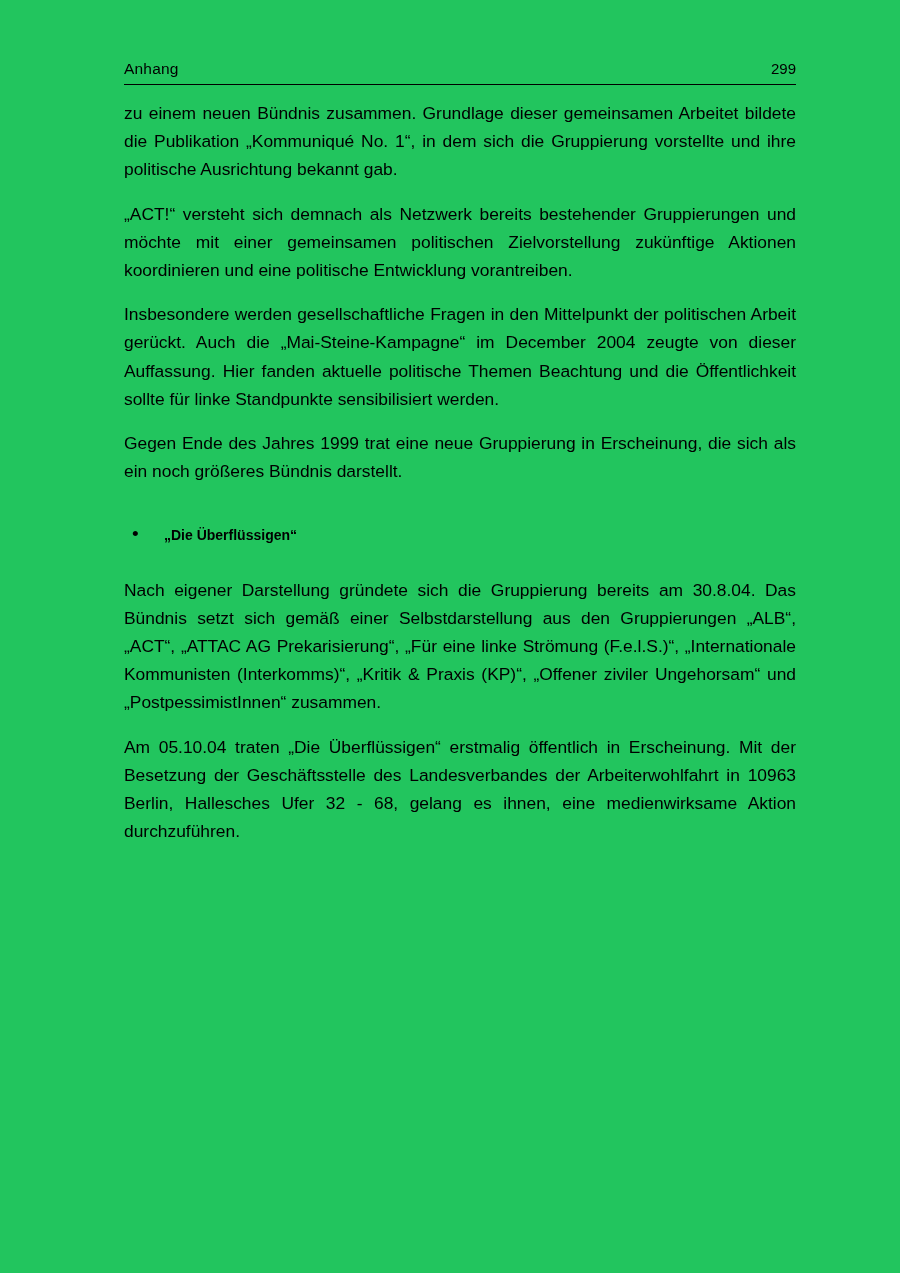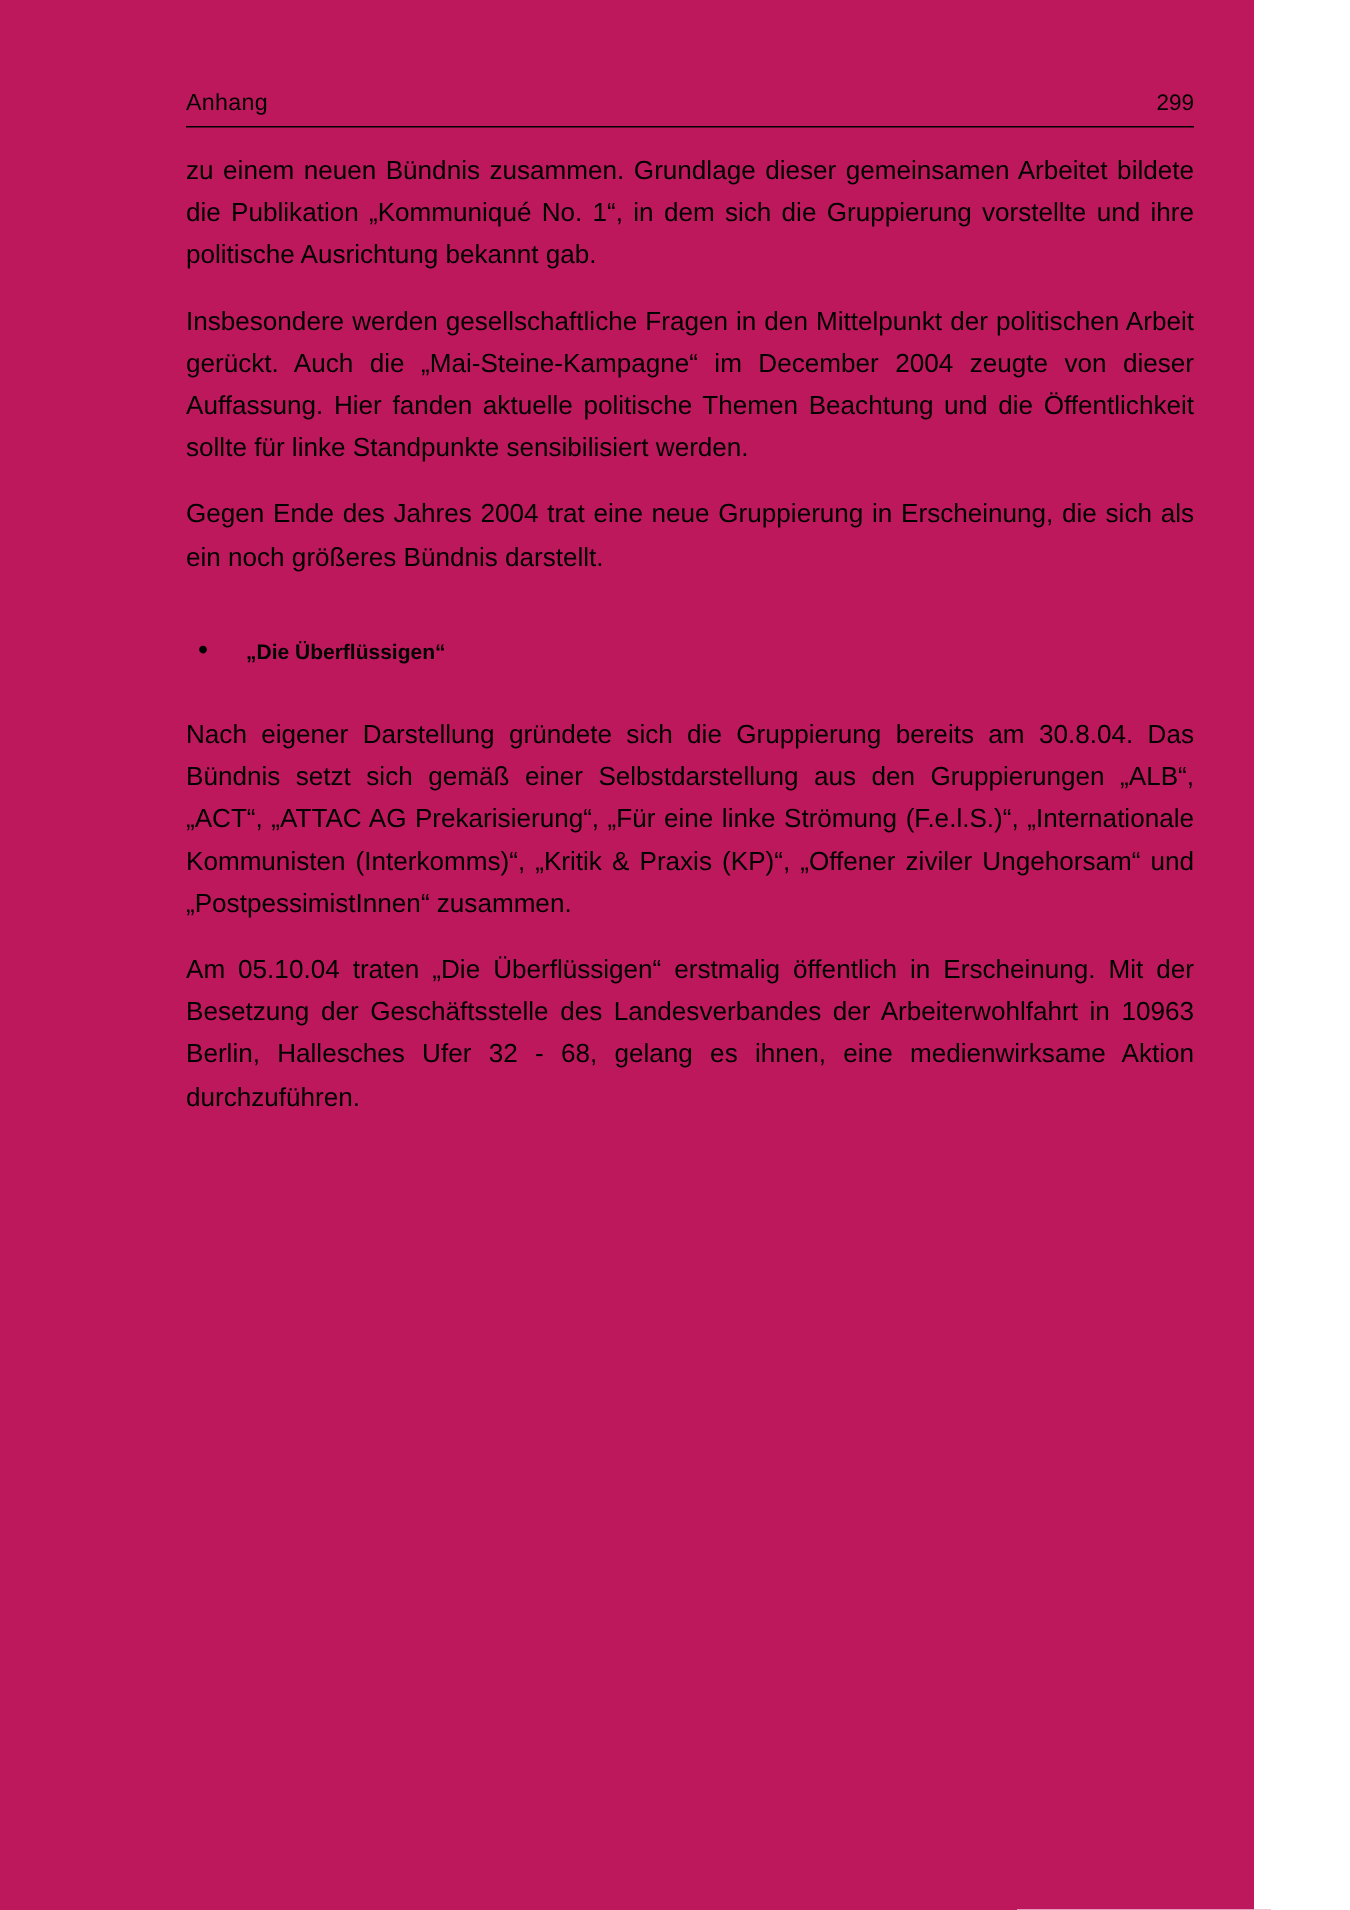--- a/index.html
+++ b/index.html
@@ -5,24 +5,24 @@
   html, body {
     margin: 0;
     padding: 0;
     background: #ffffff;
   }
   body {
     font-family: "Liberation Sans", sans-serif;
     color: #000000;
   }
   .page {
-    width: 836px;
+    width: 900px;
     height: 1273px;
     position: relative;
-    background: #be185d;
+    background: #22c55e;
     box-sizing: border-box;
     overflow: hidden;
   }
   .content {
     position: absolute;
     left: 124px;
     top: 60px;
     width: 672px;
   }
   .header {
@@ -83,22 +83,23 @@
   <div class="content">
 
     <div class="header">
       <div class="header-left">Anhang</div>
       <div class="header-right">299</div>
     </div>
 
     <div class="body-text">
 
       <p class="para">zu einem neuen Bündnis zusammen. Grundlage dieser gemeinsamen Arbeitet bildete die Publikation „Kommuniqué No. 1“, in dem sich die Gruppierung vorstellte und ihre politische Ausrichtung bekannt gab.</p>
+      <p class="para">„ACT!“ versteht sich demnach als Netzwerk bereits bestehender Gruppierungen und möchte mit einer gemeinsamen politischen Zielvorstellung zukünftige Aktionen koordinieren und eine politische Entwicklung vorantreiben.</p>
       <p class="para">Insbesondere werden gesellschaftliche Fragen in den Mittelpunkt der politischen Arbeit gerückt. Auch die „Mai-Steine-Kampagne“ im December 2004 zeugte von dieser Auffassung. Hier fanden aktuelle politische Themen Beachtung und die Öffentlichkeit sollte für linke Standpunkte sensibilisiert werden.</p>
-      <p class="para">Gegen Ende des Jahres 2004 trat eine neue Gruppierung in Erscheinung, die sich als ein noch größeres Bündnis darstellt.</p>
+      <p class="para">Gegen Ende des Jahres 1999 trat eine neue Gruppierung in Erscheinung, die sich als ein noch größeres Bündnis darstellt.</p>
 
       <div class="bullet-item">
         <div class="bullet-dot">•</div>
         <div class="bullet-label">„Die Überflüssigen“</div>
       </div>
 
       <p class="para">Nach eigener Darstellung gründete sich die Gruppierung bereits am 30.8.04. Das Bündnis setzt sich gemäß einer Selbstdarstellung aus den Gruppierungen „ALB“, „ACT“, „ATTAC AG Prekarisierung“, „Für eine linke Strömung (F.e.l.S.)“, „Internationale Kommunisten (Interkomms)“, „Kritik &amp; Praxis (KP)“, „Offener ziviler Ungehorsam“ und „PostpessimistInnen“ zusammen.</p>
       <p class="para">Am 05.10.04 traten „Die Überflüssigen“ erstmalig öffentlich in Erscheinung. Mit der Besetzung der Geschäftsstelle des Landesverbandes der Arbeiterwohlfahrt in 10963 Berlin, Hallesches Ufer 32 - 68, gelang es ihnen, eine medienwirksame Aktion durchzuführen.</p>
 
 

